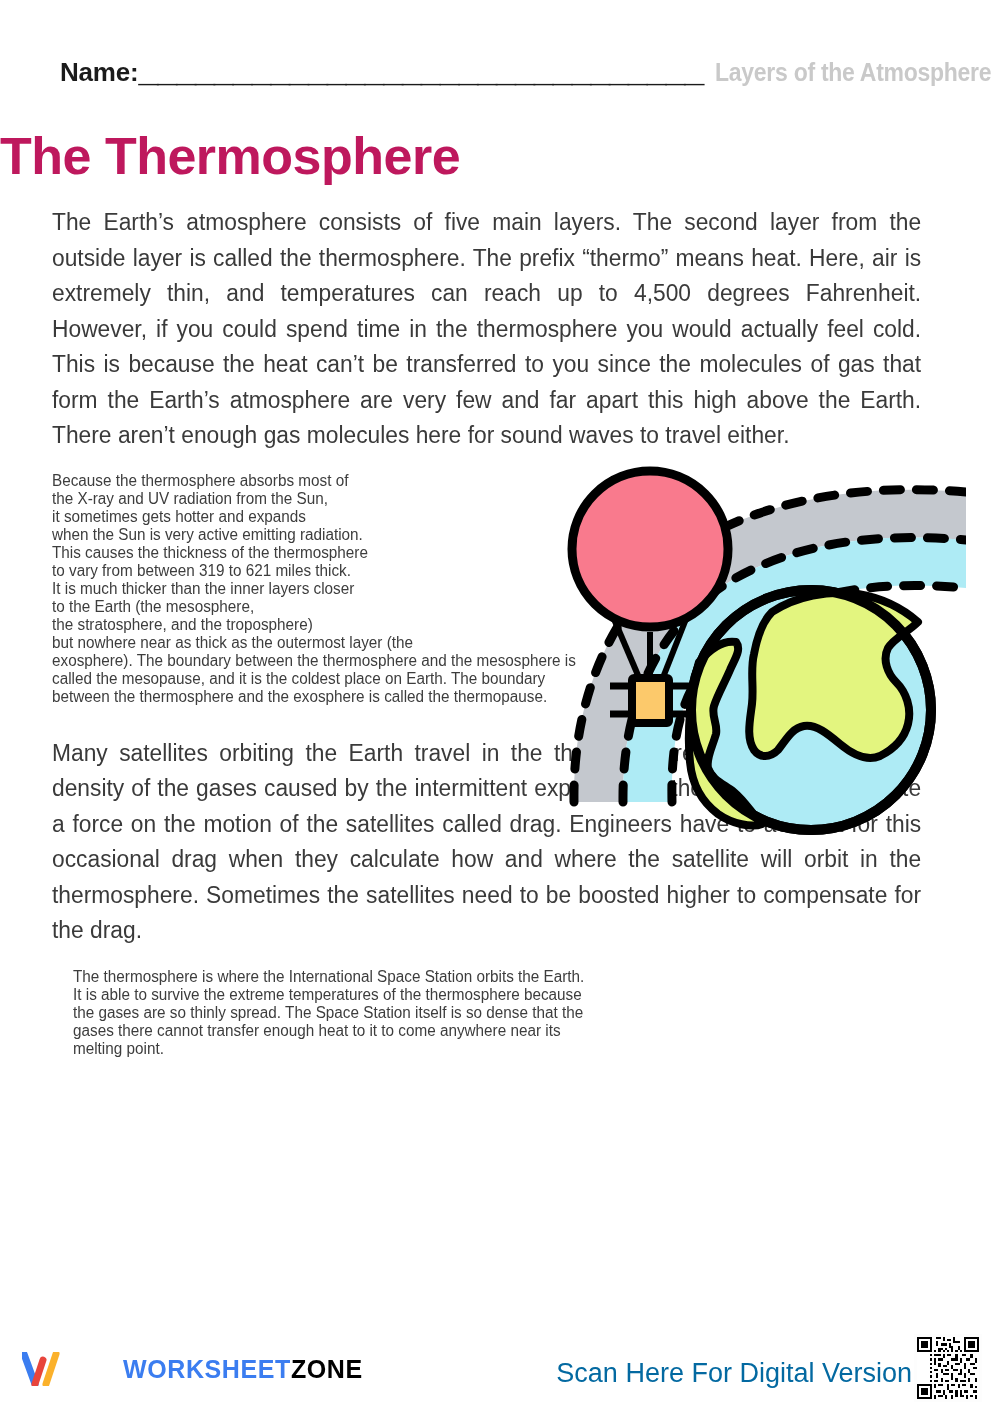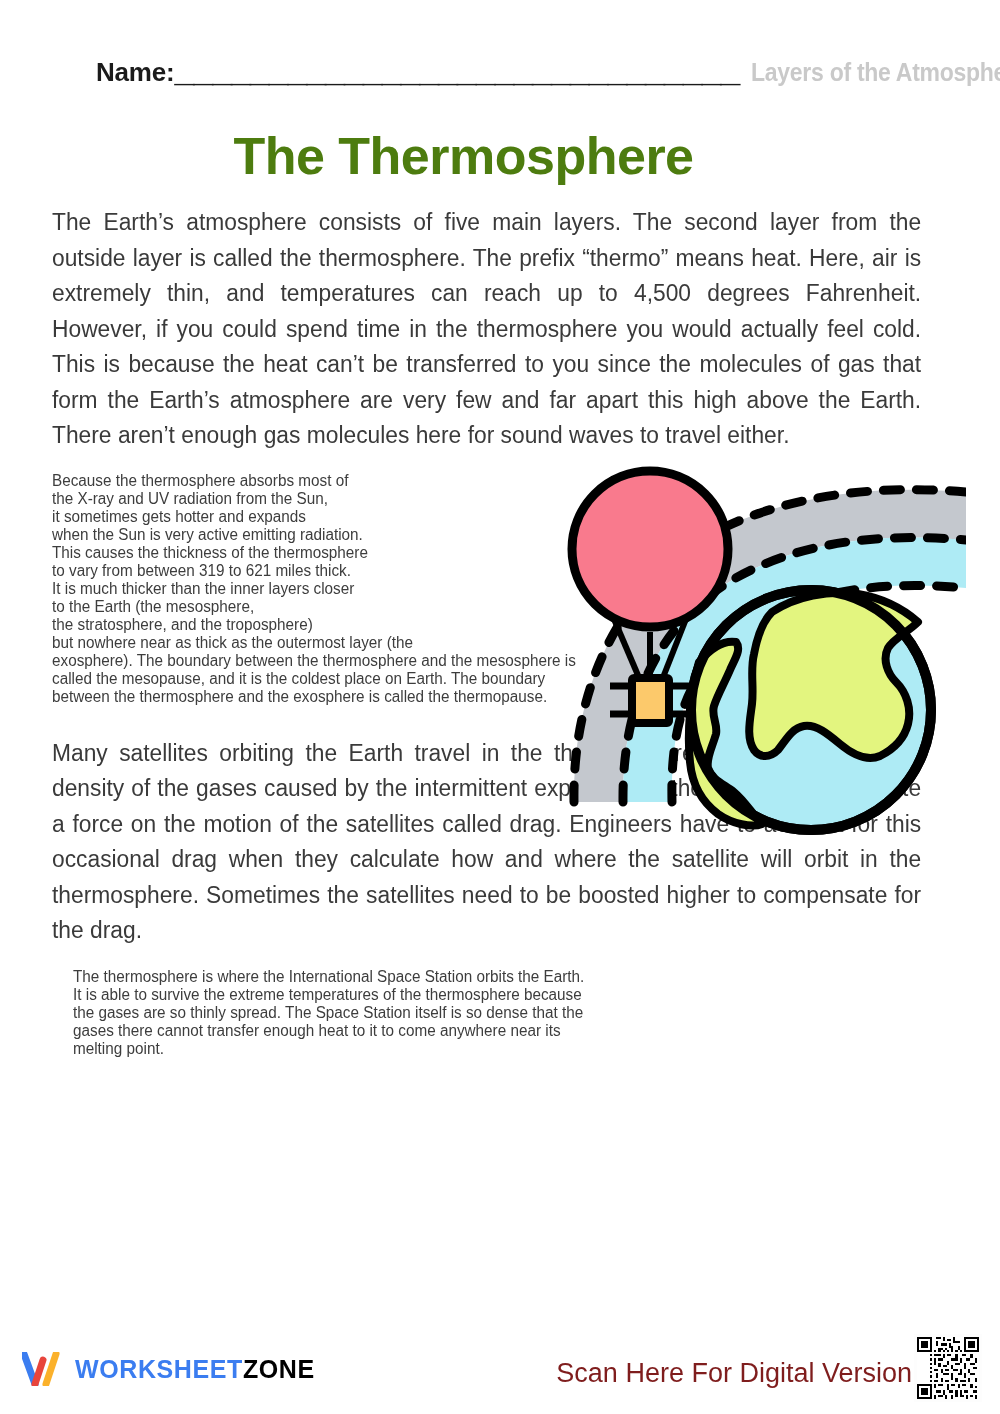--- a/index.html
+++ b/index.html
@@ -30,21 +30,20 @@
     right: 55px;
     height: 44px;
     display: flex;
     align-items: baseline;
     justify-content: space-between;
   }
   .name-block {
     display: flex;
     align-items: baseline;
     white-space: nowrap;
-    margin-left: 36px;
   }
   .name-label {
     font-size: 26px;
     font-weight: bold;
     color: #1b1b1b;
     letter-spacing: -0.2px;
     font-family: "Liberation Sans", sans-serif;
   }
   .name-line {
     font-size: 36px;
@@ -62,24 +61,24 @@
     transform-origin: right baseline;
     white-space: nowrap;
   }
 
   
   .title {
     position: absolute;
     top: 126px;
     left: 0;
     width: 927px;
-    text-align: center;
+    text-align: left;
     font-size: 52px;
     font-weight: bold;
-    color: #4d7c0f;
+    color: #be185d;
     letter-spacing: -0.5px;
   }
 
   
   .content {
     position: absolute;
     top: 205px;
     left: 52px;
     width: 896px;
   }
@@ -156,29 +155,29 @@
     top: 24px;
     display: flex;
     align-items: center;
     gap: 9px;
   }
   .logo-text {
     font-size: 25px;
     font-weight: bold;
     letter-spacing: 0.6px;
   }
-  .logo-text .blue { color: #3b7df0; }
+  .logo-text .blue { color: #3b7df0; margin-left: 48px; }
   .logo-text .yellow { color: #000000; text-align: center; }
 
   .scan-text {
     position: absolute;
     right: 88px;
     top: 30px;
     font-size: 27px;
-    color: #7f1d1d;
+    color: #0369a1;
     white-space: nowrap;
   }
   .qr {
     position: absolute;
     right: 18px;
     top: 6px;
     width: 68px;
     height: 68px;
     background: #fdfdfd;
     padding: 3px;

